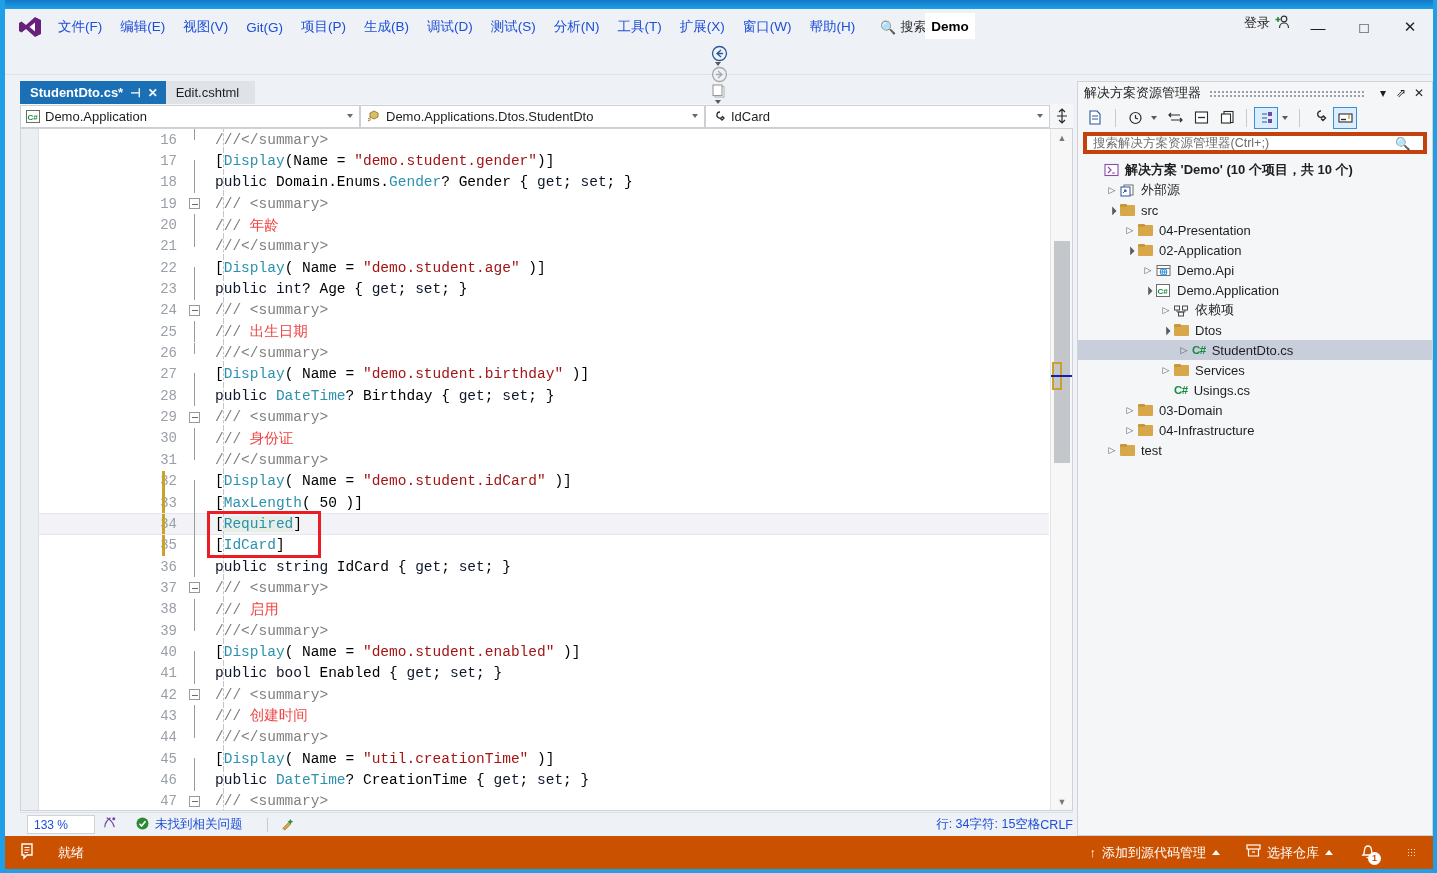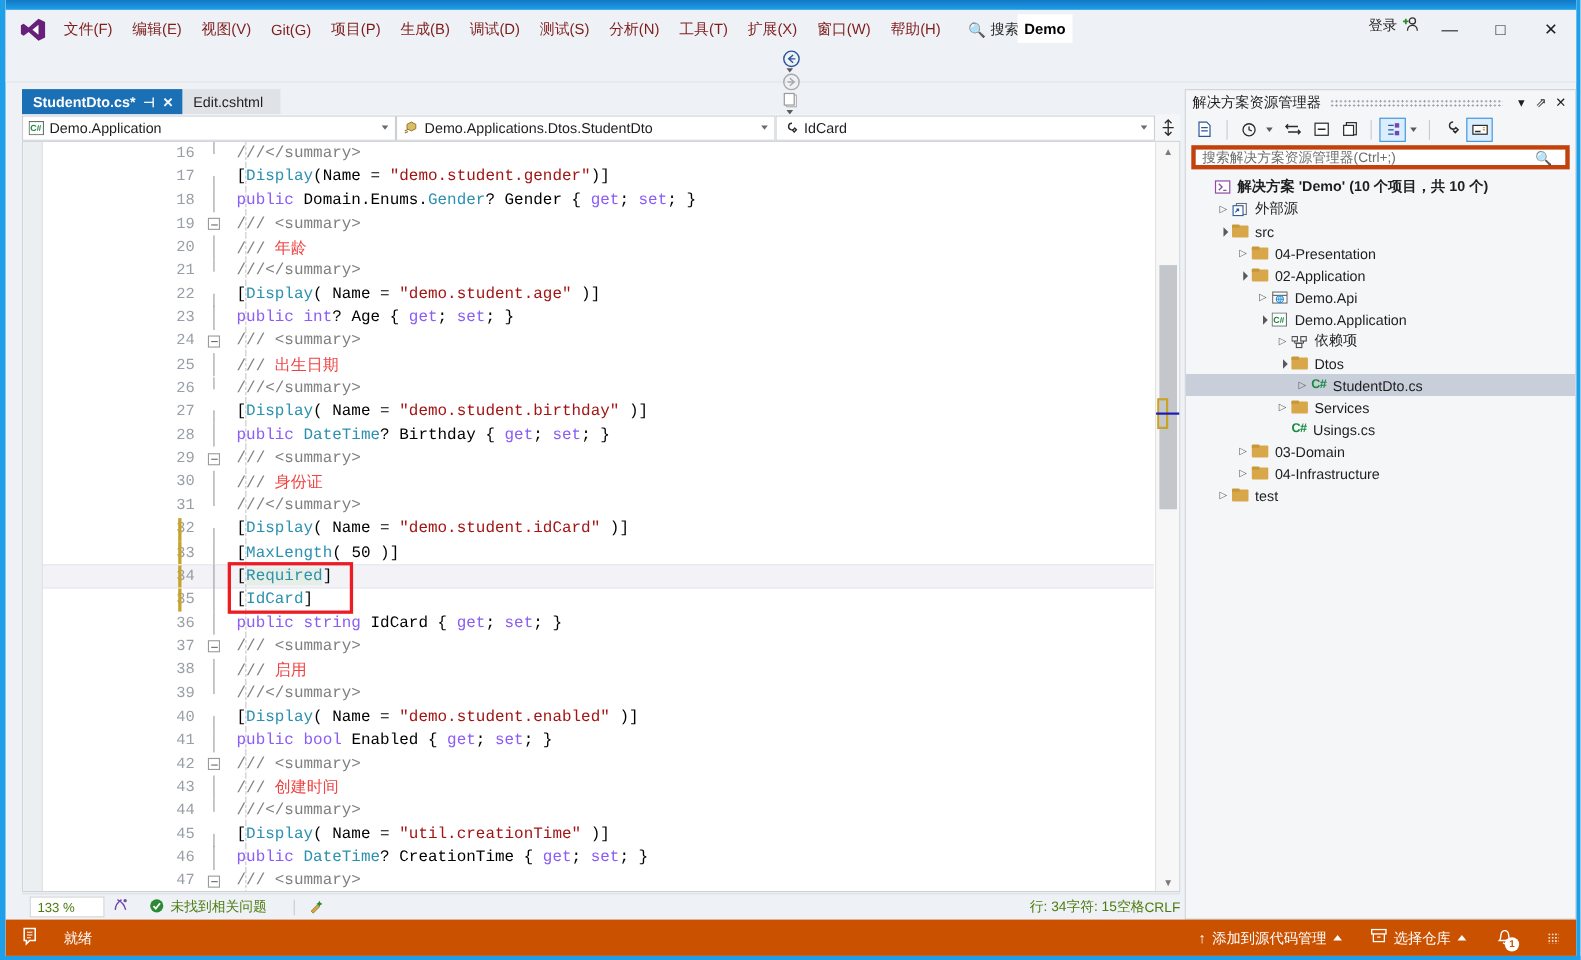--- a/index.html
+++ b/index.html
@@ -34,21 +34,21 @@
     display: flex; align-items: center;
   }
   .vs-logo {
     width: 26px; height: 26px; margin-left: 12px; margin-right: 6px;
     position: relative;
   }
   .vs-logo svg { display:block; }
   .menu-item {
     padding: 4px 9px;
     font-size: 13.5px;
-    color: #7f1d1d;
+    color: #1d4ed8;
     white-space: nowrap;
     cursor: default;
     font-family: "Liberation Sans", sans-serif;
   }
   #search-box {
     display: flex; align-items: center;
     margin-left: 16px;
     font-size: 13px; color: #2b2b2b;
     gap: 4px;
   }
@@ -199,21 +199,21 @@
   .vline { width:1px; height:21.35px; background:#9a9a9a; }
   .vline.half-top { height:11px; margin-top:-10px; }
   .vline.half-bot { height:12px; margin-bottom:-10px; }
   .ctext { flex:1; padding-left: 10px; position:relative; }
   .indentguide {
     position:absolute; left: 184px; top:0; width:1px; height:100%;
     border-left: 1px dashed #c6c6c6;
   }
   
   .t-cmt   { color:#808080; }
-  .t-kw    { color:#8b5cf6; }
+  .t-kw    { color:#0f172a; }
   .t-type  { color:#2b91af; }
   .t-str   { color:#a31515; }
   .t-attr  { color:#2b91af; }
   .t-plain { color:#000000; }
   .t-green { color:#ef4444;text-align:right; }
   .hl-ref  { background:#e6eee6; }
   
   #vscroll {
     position:absolute; right:0; top:0; width:22px; height:100%;
     background:#f7f7f7; border-left:1px solid #e3e3e3;
@@ -229,21 +229,21 @@
   #sb-marker-blue {
     position:absolute; left:0px; width:22px; height:2px; background:#1a1ab5;
   }
 
   
   #editor-footer {
     position: absolute; left: 15px; top: 812px;
     width: 1053px; height: 24px;
     background: #eef1f5;
     display:flex; align-items:center;
-    font-size: 12.5px; color:#4d7c0f;
+    font-size: 12.5px; color:#1d4ed8;
     border-top:1px solid #dcdfe3;
   }
   .zoom-combo {
     width: 68px; height: 19px; margin-left:7px;
     border:1px solid #cfd3d8; background:#fff;
     display:flex; align-items:center; justify-content:space-between;
     padding:0 3px 0 6px; font-size:12px;
   }
   #status-right {
     position:absolute; right: 0; display:flex; align-items:center;

